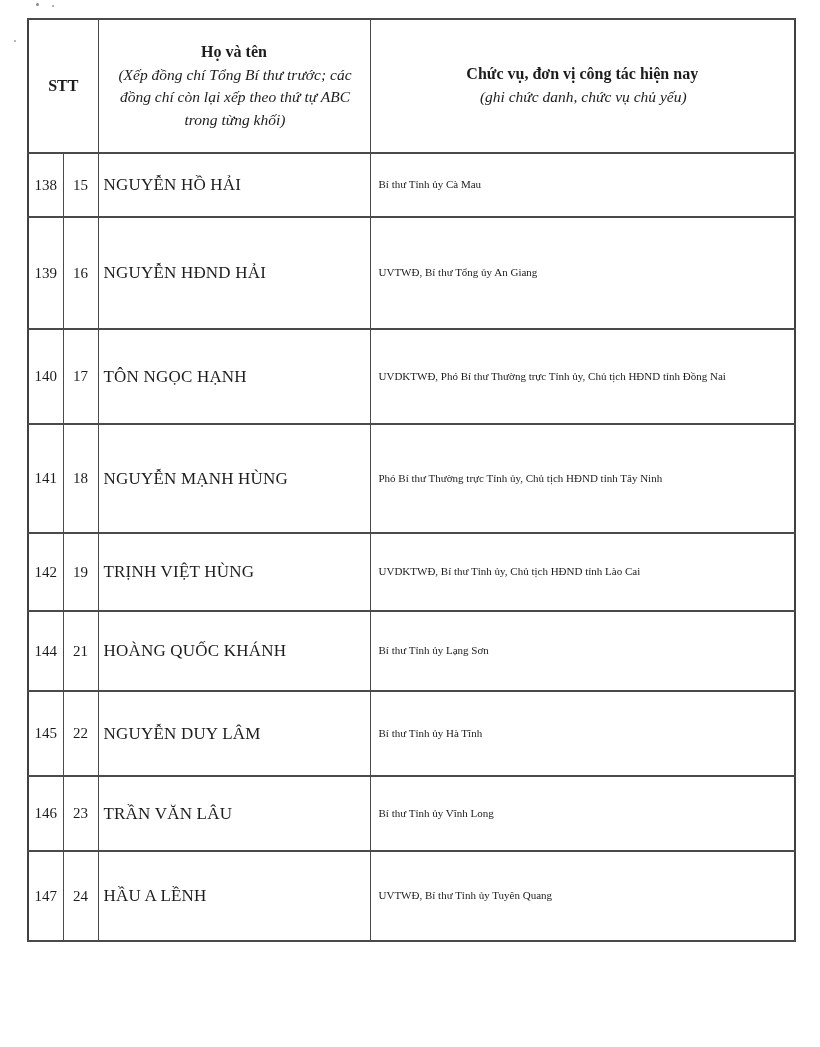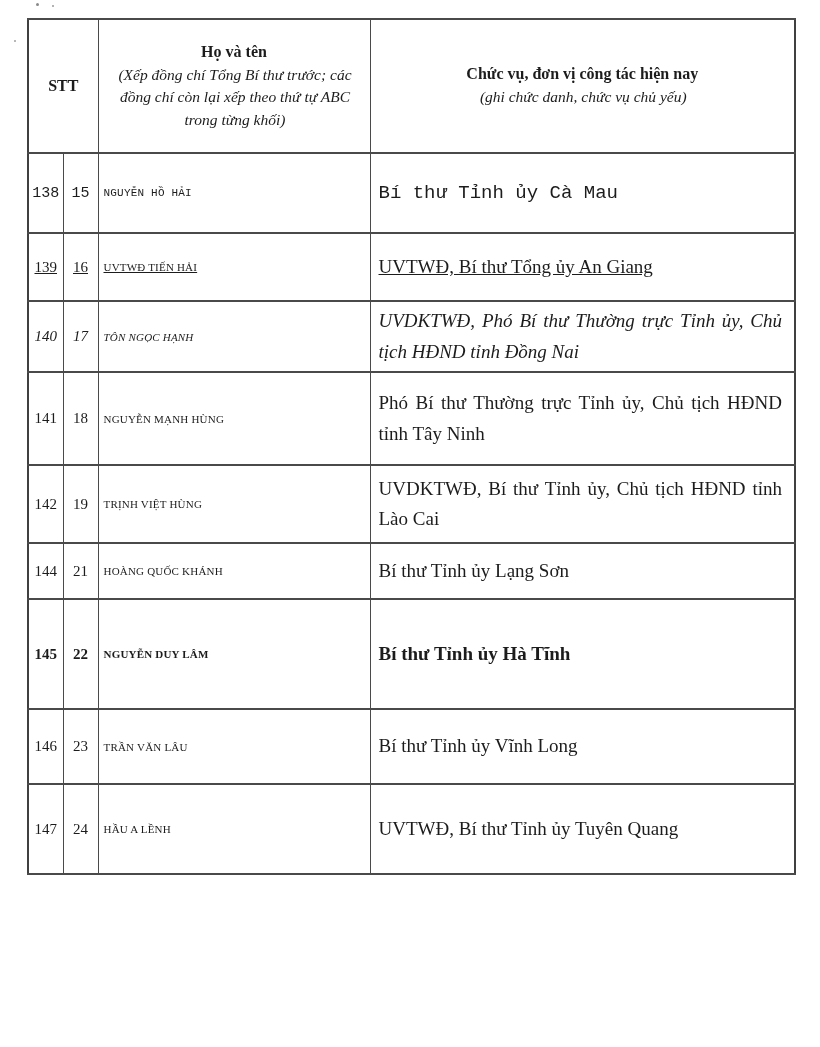--- a/index.html
+++ b/index.html
@@ -36,28 +36,28 @@
   }
   table.doc td {
     border: 2px solid #4a4a4a;
     border-left-width: 1px;
     border-right-width: 1px;
     vertical-align: middle;
     overflow: hidden;
     margin-top: 40px;
   }
   tr.hdr { height: 134px; }
-  tbody tr.r0 { height: 80px; font-family: Liberation Mono, monospace; }
-  tbody tr.r1 { height: 68px; text-decoration: underline; }
-  tbody tr.r2 { height: 71px; font-style: italic; }
-  tbody tr.r3 { height: 93px; }
+  tbody tr.r0 { height: 64px; }
+  tbody tr.r1 { height: 112px; }
+  tbody tr.r2 { height: 95px; }
+  tbody tr.r3 { height: 109px; }
   tbody tr.r4 { height: 78px; padding-left: 16px; }
   tbody tr.r5 { height: 90px; }
-  tbody tr.r6 { height: 56px; padding-left: 24px; }
-  tbody tr.r7 { height: 110px; font-weight: bold; }
+  tbody tr.r6 { height: 80px; padding-left: 24px; }
+  tbody tr.r7 { height: 85px; }
   tbody tr.r8 { height: 75px; }
   tbody tr.r9 { height: 90px; }
 
   .hdr td { text-align: center; }
   .hdr-title {
     font-weight: bold;
     font-size: 16px;
     line-height: 1.35;
   }
   .hdr-note {
@@ -70,26 +70,26 @@
     font-weight: bold;
     font-size: 16px;
     text-align: center;
   }
   td.num {
     text-align: center;
     font-size: 15px;
   }
   td.name {
     padding: 0 4px 0 5px;
-    font-size: 11px;
+    font-size: 17px;
     letter-spacing: 0.2px;
   }
   td.pos {
     padding: 0 12px 0 8px;
-    font-size: 19px;
+    font-size: 11px;
     line-height: 1.6;
     text-align: justify;
   }
 </style>
 </head>
 <body>
 
 <div class="page">
   <div class="speck s1"></div>
   <div class="speck s2"></div>
@@ -119,21 +119,21 @@
 
       <tr class="r0">
         <td class="num">138</td>
         <td class="num">15</td>
         <td class="name">NGUYỄN HỒ HẢI</td>
         <td class="pos">Bí thư Tỉnh ủy Cà Mau</td>
       </tr>
       <tr class="r1">
         <td class="num">139</td>
         <td class="num">16</td>
-        <td class="name">UVTWĐ TIẾN HẢI</td>
+        <td class="name">NGUYỄN HĐND HẢI</td>
         <td class="pos">UVTWĐ, Bí thư Tổng ủy An Giang</td>
       </tr>
       <tr class="r2">
         <td class="num">140</td>
         <td class="num">17</td>
         <td class="name">TÔN NGỌC HẠNH</td>
         <td class="pos">UVDKTWĐ, Phó Bí thư Thường trực Tỉnh ủy, Chủ tịch HĐND tỉnh Đồng Nai</td>
       </tr>
       <tr class="r3">
         <td class="num">141</td>

